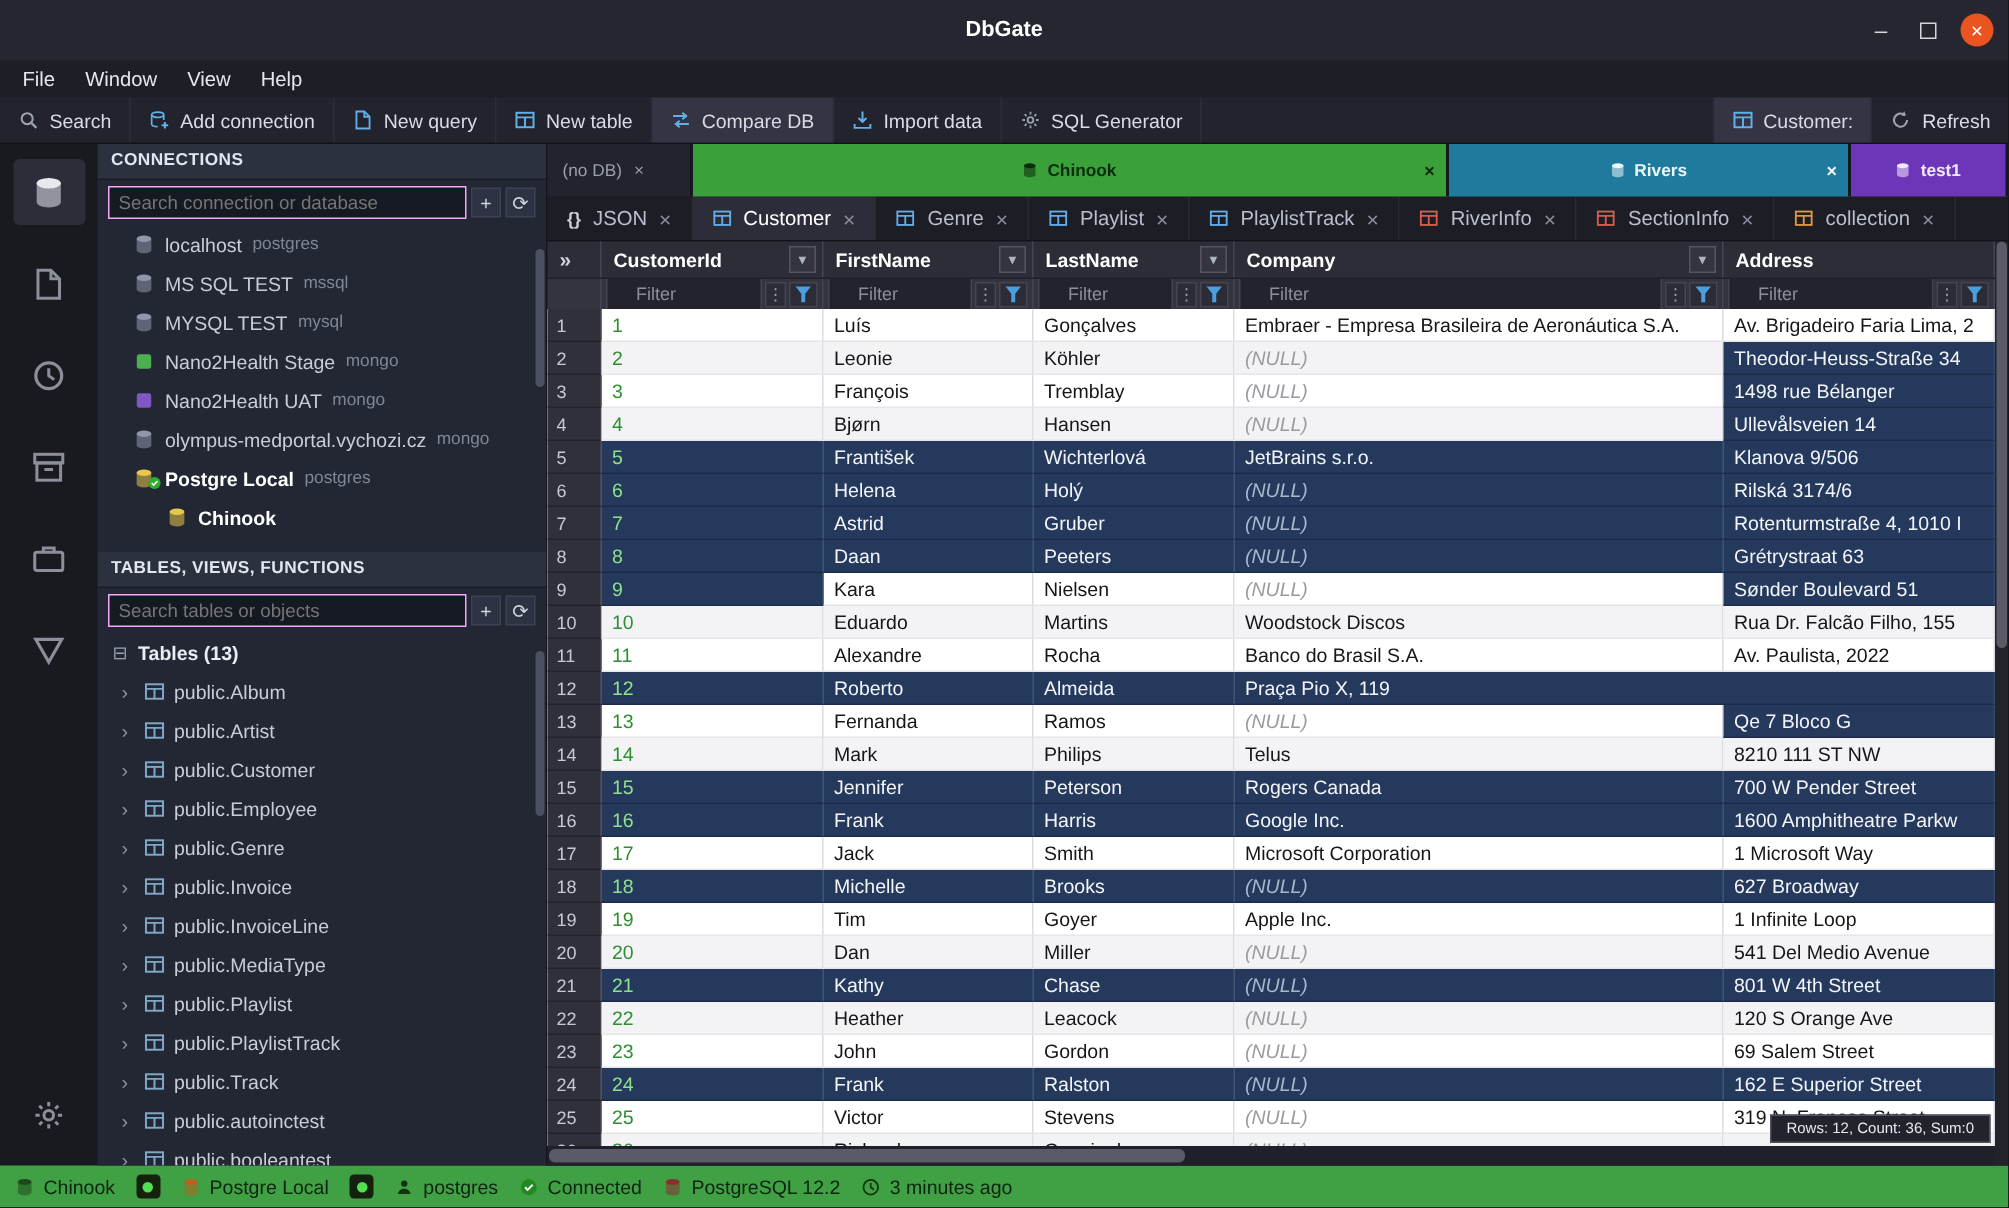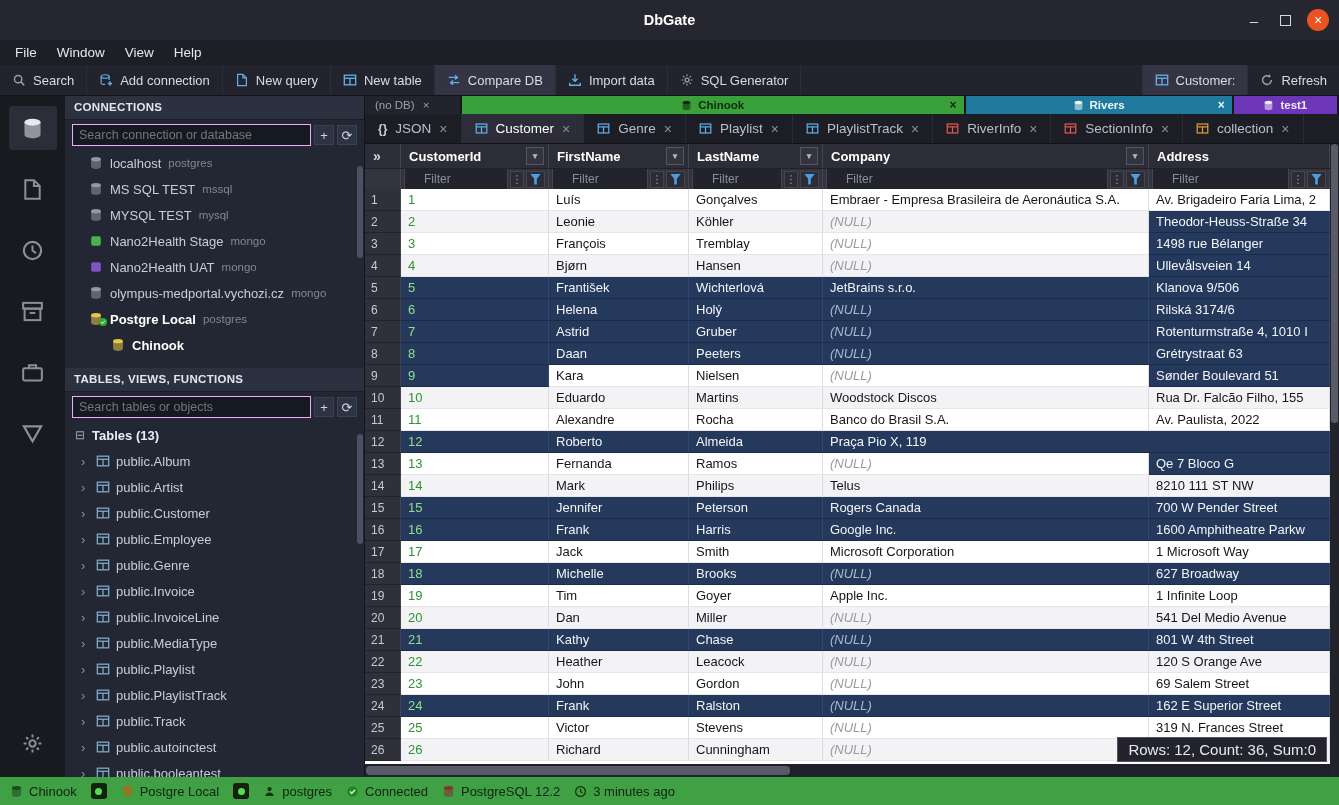--- a/index.html
+++ b/index.html
@@ -56,21 +56,21 @@
   .tbl-group { font-weight:bold; color:#eaedf4; height:26px; display:flex; align-items:center; gap:7px; padding:0 10px; flex:0 0 auto; }
   .collapse-glyph { color:#9aa2b2; font-size:12px; font-weight:normal; }
   .tables-list { flex:1; overflow:hidden; }
   .tbl-item { height:26px; display:flex; align-items:center; gap:6px; padding:0 8px 0 16px; white-space:nowrap; }
   .chev { color:#8a92a4; font-size:13px; width:9px; }
   .sb-thumb { position:absolute; right:1px; width:6px; background:#4a5060; border-radius:3px; }
 
   
   .content { flex:1; display:flex; flex-direction:column; min-width:0; position:relative; background:#1d1d26; }
 
-  .tabgroups { height:18px; display:flex; background:#1d1d26; font-size:11.5px; flex:0 0 auto; }
+  .tabgroups { height:35px; display:flex; background:#1d1d26; font-size:11.5px; flex:0 0 auto; }
   .tg-plain { width:97px; display:flex; align-items:center; gap:8px; padding:0 10px; color:#9aa0ae; background:#23232d; border-right:2px solid #17171e; }
   .tg-bar { display:flex; align-items:center; justify-content:center; gap:6px; position:relative; border-right:2px solid #17171e; font-weight:bold; }
   .tg-bar .icw svg { width:11px; height:11px; }
   .tg-x { position:absolute; right:7px; top:0; bottom:0; display:flex; align-items:center; font-size:12px; }
   .tg-1 { flex:505; } .tg-2 { flex:268; } .tg-3 { flex:104; }
 
   .tabs { height:30px; display:flex; background:#1d1d26; border-bottom:1px solid #121218; font-size:13.5px; color:#b9bfcc; flex:0 0 auto; overflow:hidden; }
   .tab { display:flex; align-items:center; gap:8px; padding:0 13px; border-right:1px solid #2a2a35; white-space:nowrap; }
   .tab.active { background:#2d2d39; color:#ffffff; }
   .tab .tab-x { color:#8a8f9c; font-size:14px; }
@@ -106,21 +106,21 @@
   .g-cell.idcol { color:#2f8f33; }
   .grid-body .g-cell.idcol.sel { color:#8ee08e; }
   .nullv { color:#9a9aa2; font-style:italic; }
   .grid-body .g-cell.sel .nullv { color:#aab8cf; }
 
   .hscroll { height:13px; background:#20202a; display:flex; align-items:center; padding:2px 1px; flex:0 0 auto; }
   .hthumb { width:44%; height:9px; background:#5a5a68; border-radius:4px; }
   .vscroll { width:9px; background:#23232b; position:relative; flex:0 0 auto; }
   .vthumb { position:absolute; top:0; left:1px; width:7px; height:44%; background:#5a5a68; border-radius:4px; }
 
-  .sel-tooltip { position:absolute; right:12px; bottom:15px; background:#23232e; border:1px solid #52525e; color:#e8e8ee; font-size:15px; padding:3px 10px; z-index:5; }
+  .sel-tooltip { position:absolute; right:12px; bottom:15px; background:#23232e; border:1px solid #52525e; color:#e8e8ee; font-size:10px; padding:3px 10px; z-index:5; }
 
   
   .statusbar { height:28px; background:#3fa044; display:flex; align-items:center; padding:0 10px; gap:17px; font-size:13px; color:#0f2410; flex:0 0 auto; }
   .sb-item { display:flex; align-items:center; gap:6px; white-space:nowrap; }
   .sb-item .icw svg { width:13px; height:13px; }
   .sb-badge { width:16px; height:16px; background:#14210f; border-radius:3px; display:flex; align-items:center; justify-content:center; }
   .sb-dot { width:7px; height:7px; border-radius:50%; background:#52e052; }
   .sb-right { margin-left:auto; display:flex; gap:18px; align-items:center; }
 </style>
 </head>

